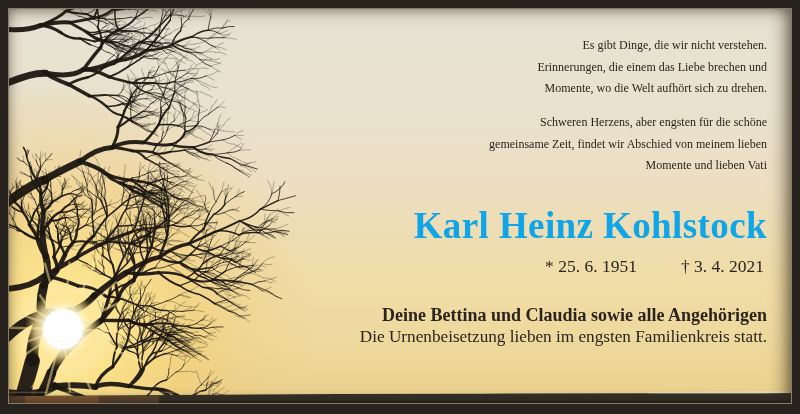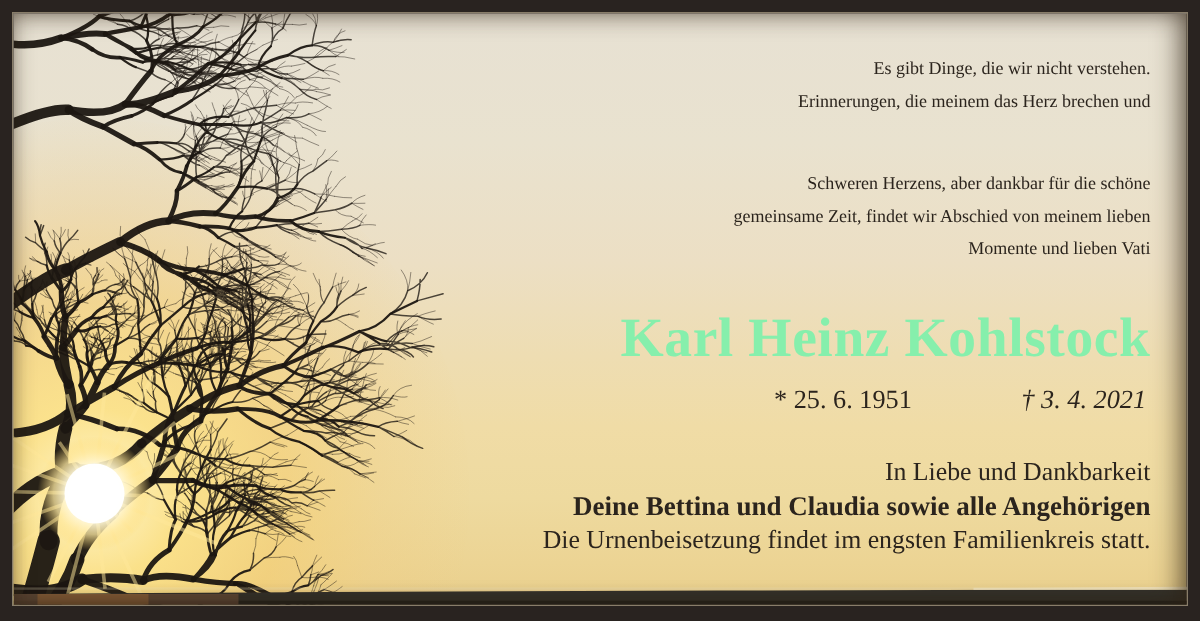--- a/index.html
+++ b/index.html
@@ -36,23 +36,23 @@
       inset 0 -8px 12px -5px rgba(48,34,20,0.40),
       inset 0 10px 16px -9px rgba(48,34,20,0.45),
       inset 10px 0 14px -9px rgba(48,34,20,0.30);
   }
   .text-layer{position:absolute;inset:0;color:var(--ink);}
   .tblock{position:absolute;right:24px;text-align:right;white-space:nowrap;}
   .verse{font-size:12px;line-height:21.5px;}
   .verse-1{top:26px;}
   .verse-2{top:103px;}
   .name-block{top:196px;font-size:37px;font-weight:700;line-height:42px;
-              letter-spacing:0.4px;color:#86efac;}
+              letter-spacing:0.4px;color:#0ea5e9;}
   .dates-block{top:246px;font-size:17.5px;line-height:22px;right:27px;}
-  .death-date{margin-left:73px;font-style:italic;}
+  .death-date{margin-left:44px;}
   .closing-block{top:295px;font-size:17.2px;line-height:22.4px;}
   .closing-family{font-weight:700;font-size:18px;}
 </style>
 </head>
 <body>
 
 <div class="page">
   <div class="photo">
     <div class="sky"></div>
     <div class="sun-halo"></div>
@@ -115,31 +115,31 @@
         <rect x="0" y="387" width="150" height="9" fill="#6d503a" opacity="0.7"></rect>
         <rect x="16" y="387" width="74" height="9" fill="#a06b38" opacity="0.55"></rect>
       </g>
     </svg>
 
     <div class="vignette"></div>
 
     <div class="text-layer">
       <div class="tblock verse verse-1">
         <div>Es gibt Dinge, die wir nicht verstehen.</div>
-        <div>Erinnerungen, die meinem das Herz brechen und</div>
+        <div>Erinnerungen, die einem das Liebe brechen und</div>
+        <div>Momente, wo die Welt aufhört sich zu drehen.</div>
       </div>
       <div class="tblock verse verse-2">
-        <div>Schweren Herzens, aber dankbar für die schöne</div>
+        <div>Schweren Herzens, aber engsten für die schöne</div>
         <div>gemeinsame Zeit, findet wir Abschied von meinem lieben</div>
         <div>Momente und lieben Vati</div>
       </div>
       <div class="tblock name-block">Karl Heinz Kohlstock</div>
       <div class="tblock dates-block">
         <span class="birth-date">* 25. 6. 1951</span><span class="death-date">† 3. 4. 2021</span>
       </div>
       <div class="tblock closing-block">
-        <div>In Liebe und Dankbarkeit</div>
         <div class="closing-family">Deine Bettina und Claudia sowie alle Angehörigen</div>
-        <div>Die Urnenbeisetzung findet im engsten Familienkreis statt.</div>
+        <div>Die Urnenbeisetzung lieben im engsten Familienkreis statt.</div>
       </div>
     </div>
   </div>
 </div>
 
 </body></html>

